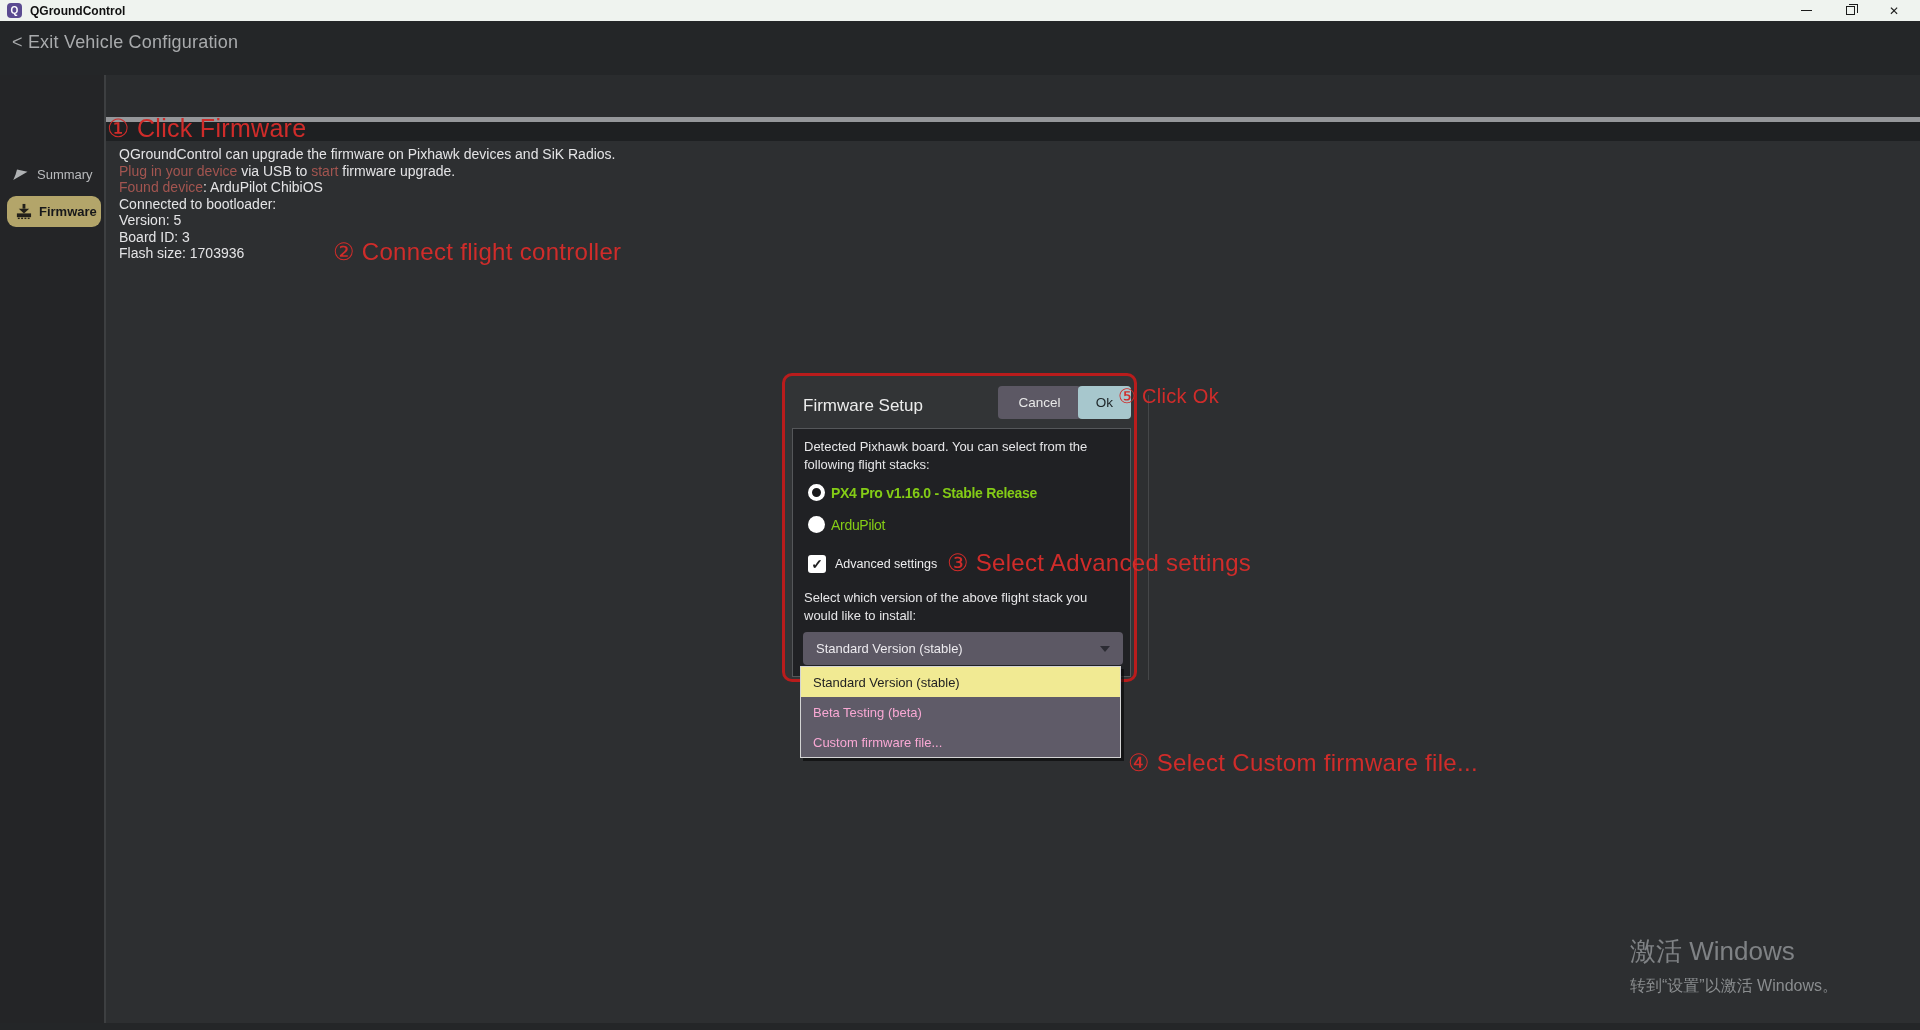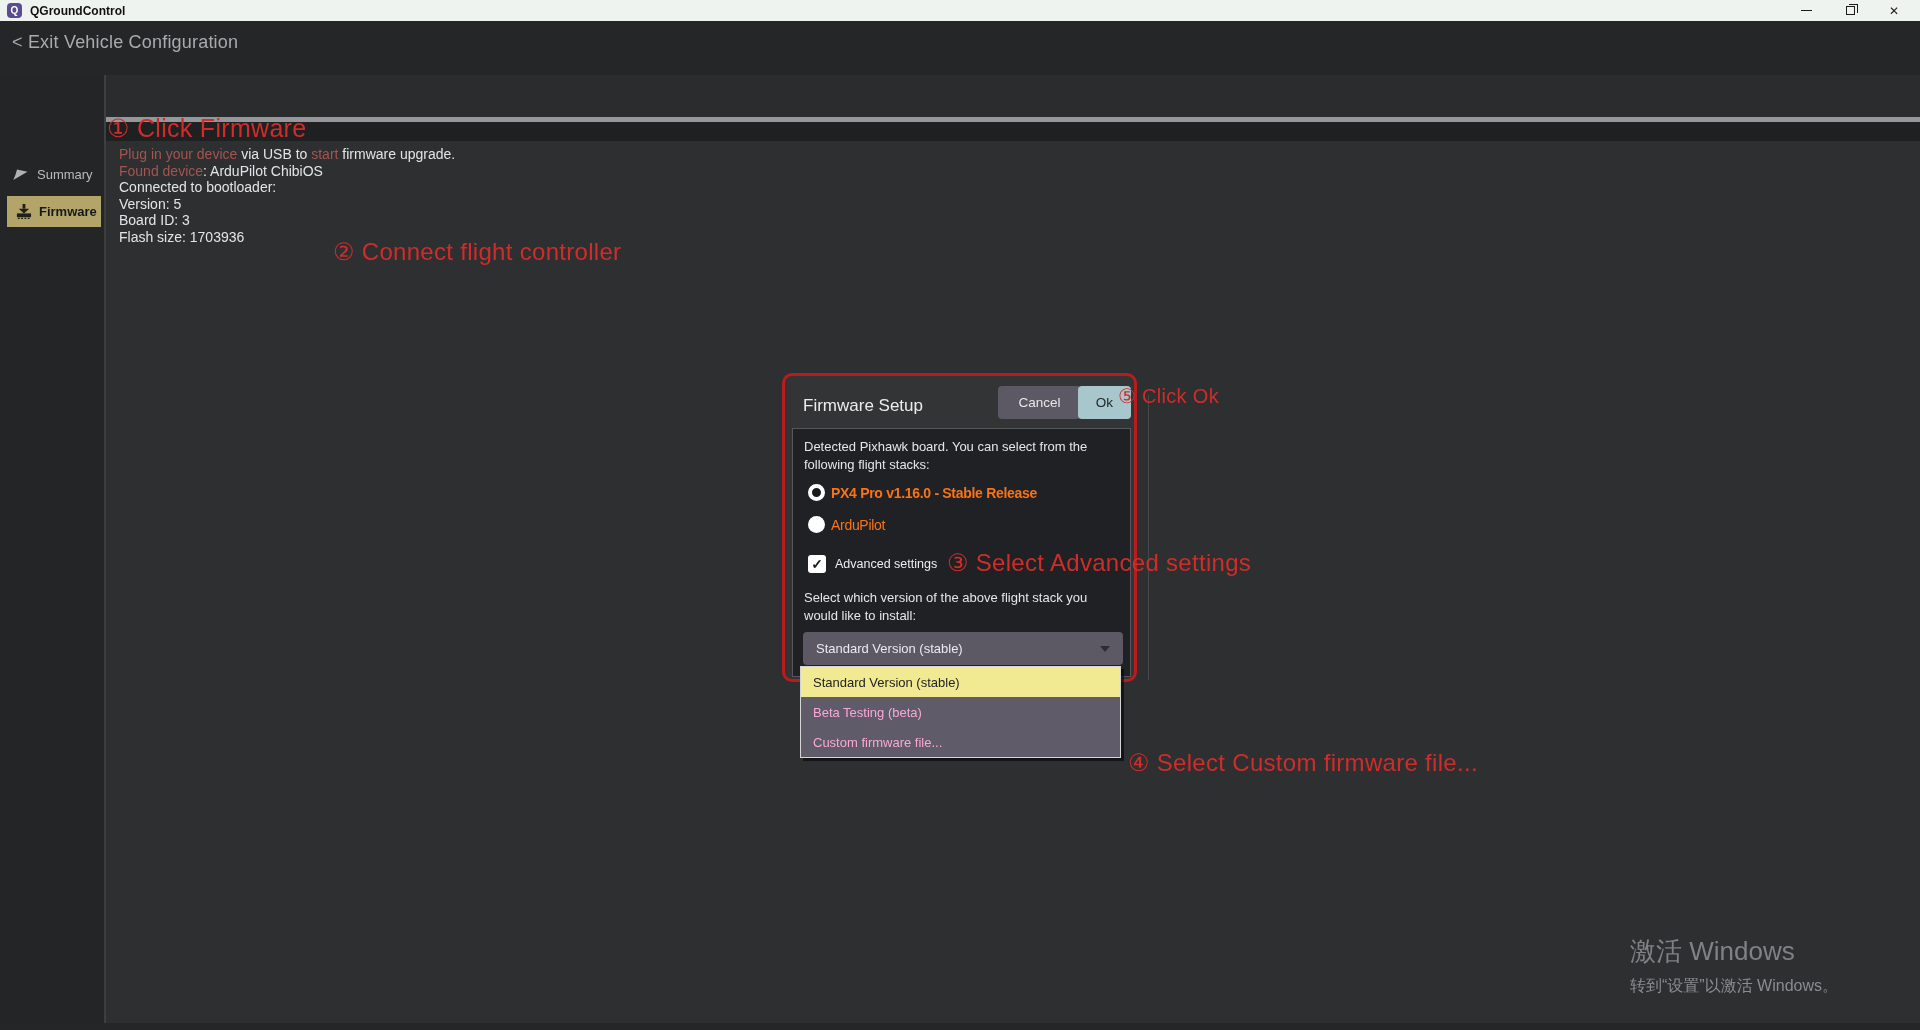--- a/index.html
+++ b/index.html
@@ -45,21 +45,21 @@
   .dark-strip { position:absolute; left:0; top:47px; width:100%; height:19px; background:#1e2022; }
 
   
   .side-item-summary {
     position:absolute; left:0; top:86px; width:104px; height:26px;
     display:flex; align-items:center; color:#b9bbbd; font-size:13px;
   }
   .side-item-summary .icon { width:20px; margin-left:11px; margin-right:6px; display:flex; }
   .side-item-firmware {
     position:absolute; left:7px; top:121px; width:94px; height:31px;
-    background:#b3a56a; border-radius:0;
+    background:#b3a56a; border-radius:9px;
     display:flex; align-items:center; color:#17181a; font-size:13px; font-weight:600;
   }
   .side-item-firmware .icon { width:19px; margin-left:8px; margin-right:5px; display:flex; }
 
   
   .info-block {
     position:absolute; left:13px; top:71px; font-size:14px; line-height:16.5px; color:#e4e4e6;
   }
   .info-block .accent { color:#a35550; }
 
@@ -85,21 +85,21 @@
   .dialog-body {
     position:absolute; left:7px; top:52px; width:339px; height:249px;
     background:#202124; border:1px solid #55575a;
   }
   .body-intro { position:absolute; left:11px; top:9px; width:308px; font-size:13px; line-height:18px; color:#e6e6e8; }
   .radio-row { position:absolute; left:15px; display:flex; align-items:center; }
   .radio-row-1 { top:55px; }
   .radio-row-2 { top:87px; }
   .radio { width:17px; height:17px; border-radius:50%; background:#fff; margin-right:6px; flex:none; }
   .radio.selected { background:#1a1a1c; border:4px solid #fff; }
-  .radio-label { font-size:14px; color:#f97316; letter-spacing:-0.3px; }
+  .radio-label { font-size:14px; color:#84cc16; letter-spacing:-0.3px; }
   .radio-label.bold { font-weight:bold; }
   .checkbox-row { position:absolute; left:15px; top:126px; display:flex; align-items:center; }
   .checkbox { width:18px; height:18px; border-radius:3px; background:#fff; margin-right:9px;
               display:flex; align-items:center; justify-content:center; color:#1d1d1f; font-size:14px; font-weight:bold; }
   .checkbox-label { font-size:12.5px; color:#ededef; }
   .version-prompt { position:absolute; left:11px; top:160px; width:312px; font-size:13px; line-height:17.5px; color:#e6e6e8; }
   .combo {
     position:absolute; left:10px; top:203px; width:320px; height:33px;
     background:#5c5864; border-radius:4px; display:flex; align-items:center; color:#eceaee; font-size:13px;
   }
@@ -172,20 +172,21 @@
   </div>
 </div>
 <div class="sidebar-sep"></div>
 
 <div class="content">
   <div class="content-topband"></div>
   <div class="divider-bar"></div>
   <div class="dark-strip"></div>
 
   <div class="info-block">
+    <div>QGroundControl can upgrade the firmware on Pixhawk devices and SiK Radios.</div>
     <div id="plug-line"><span class="accent">Plug in your device</span><span> via USB to </span><span class="accent">start</span><span> firmware upgrade.</span></div>
     <div id="found-line"><span class="accent">Found device</span><span>: ArduPilot ChibiOS</span></div>
     <div>Connected to bootloader:</div>
     <div>Version: 5</div>
     <div>Board ID: 3</div>
     <div>Flash size: 1703936</div>
   </div>
 </div>
 
 <div class="shadow-line"></div>

